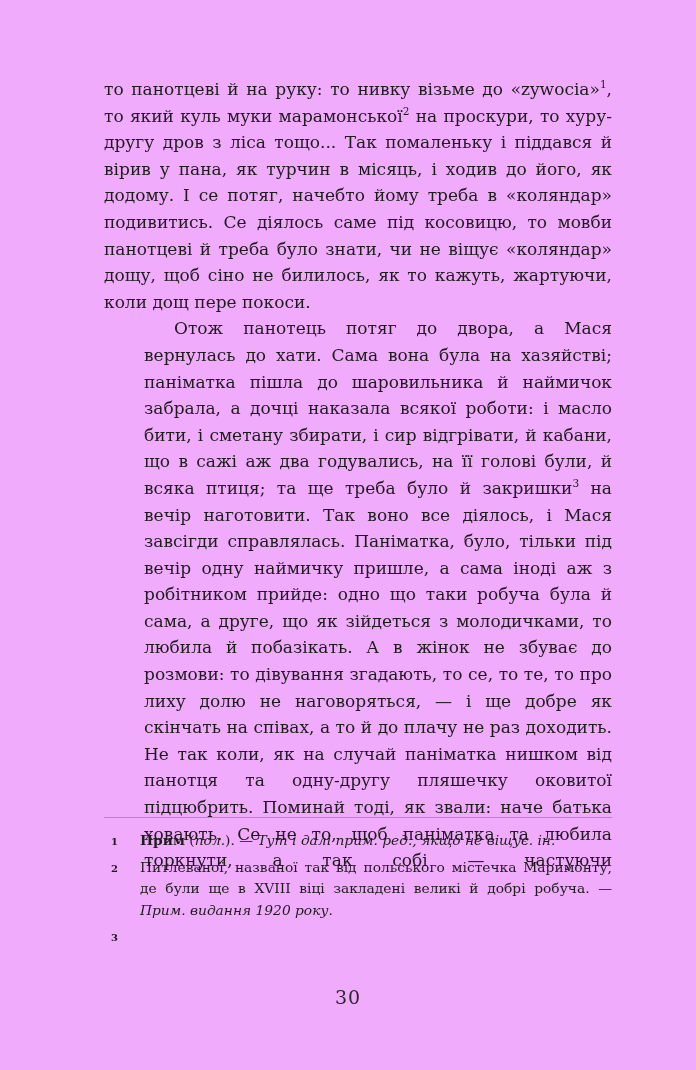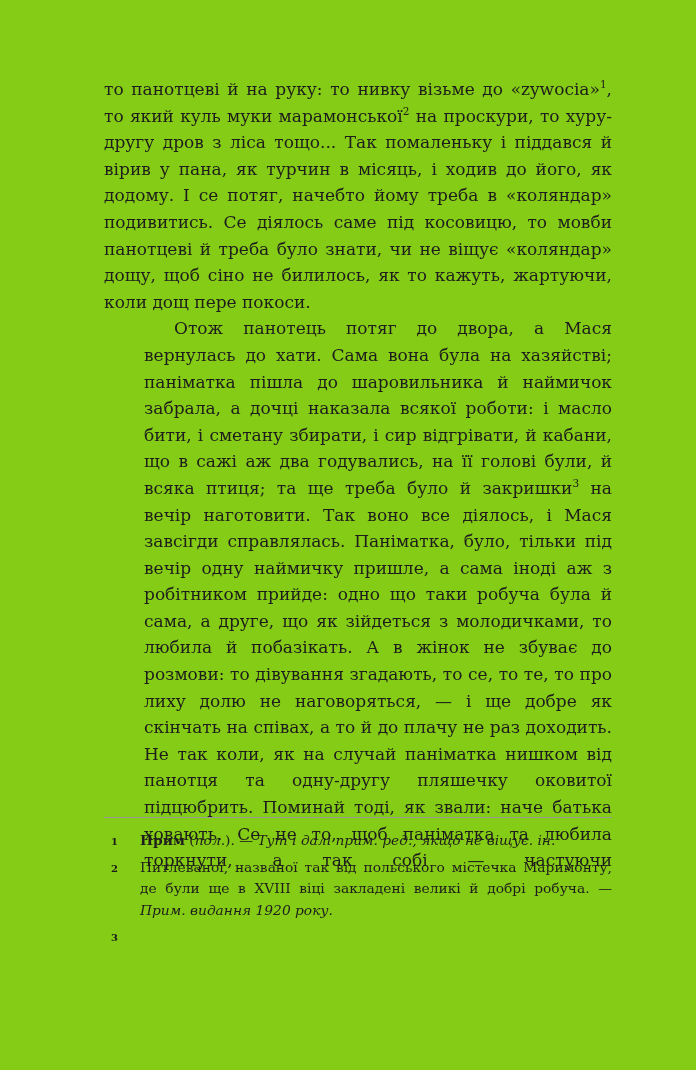--- a/index.html
+++ b/index.html
@@ -10,21 +10,21 @@
     width: 696px;
     height: 1070px;
     background: #ffffff;
     font-family: "DejaVu Serif", "Liberation Serif", serif;
     color: #1e1d1b;
   }
   .page {
     position: relative;
     width: 696px;
     height: 1070px;
-    background: #84cc16;
+    background: #f0abfc;
     overflow: hidden;
   }
   .text-block {
     position: absolute;
     left: 104px;
     top: 76px;
     width: 508px;
   }
   .para {
     margin: 0;
@@ -93,13 +93,14 @@
   <main class="text-block">
       <p class="para"><span>то панотцеві й на руку: то нивку візьме до «zywocia»</span><sup class="fn-ref">1</sup><span>, то який куль муки марамонської</span><sup class="fn-ref">2</sup><span> на проскури, то хуру-другу дров з ліса тощо... Так помаленьку і піддався й вірив у пана, як турчин в місяць, і ходив до його, як додому. І се потяг, начебто йому треба в «коляндар» подивитись. Се діялось саме під косовицю, то мовби панотцеві й треба було знати, чи не віщує «коляндар» дощу, щоб сіно не билилось, як то кажуть, жартуючи, коли дощ пере покоси.</span></p>
       <p class="para indent continues"><span>Отож панотець потяг до двора, а Мася вернулась до хати. Сама вона була на хазяйстві; паніматка пішла до шаровильника й наймичок забрала, а дочці наказала всякої роботи: і масло бити, і сметану збирати, і сир відгрівати, й кабани, що в сажі аж два годувались, на її голові були, й всяка птиця; та ще треба було й закришки</span><sup class="fn-ref">3</sup><span> на вечір наготовити. Так воно все діялось, і Мася завсігди справлялась. Паніматка, було, тільки під вечір одну наймичку пришле, а сама іноді аж з робітником прийде: одно що таки робуча була й сама, а друге, що як зійдеться з молодичками, то любила й побазікать. А в жінок не збуває до розмови: то дівування згадають, то се, то те, то про лиху долю не наговоряться, — і ще добре як скінчать на співах, а то й до плачу не раз доходить. Не так коли, як на случай паніматка нишком від панотця та одну-другу пляшечку оковитої підцюбрить. Поминай тоді, як звали: наче батька ховають. Се не то, щоб паніматка та любила торкнути, а так собі — частуючи</span></p>
     </main>
   <div class="fn-sep"></div>
   <section class="footnotes">
       <div class="footnote"><span class="fn-marker">1</span><span><span class="bd">Прим</span><span> (</span><span class="it">пол.</span><span>). — </span><span class="it">Тут і далі прим. ред., якщо не віщує. ін.</span></span></div>
       <div class="footnote"><span class="fn-marker">2</span><span><span>Питлеваної, названої так від польського містечка Маримонту, де були ще в XVIII віці закладені великі й добрі робуча. — </span><span class="it">Прим. видання 1920 року.</span></span></div>
       <div class="footnote"><span class="fn-marker">3</span></div>
     </section>
+  <div class="page-number">30</div>
 </div>
 
 </body></html>

